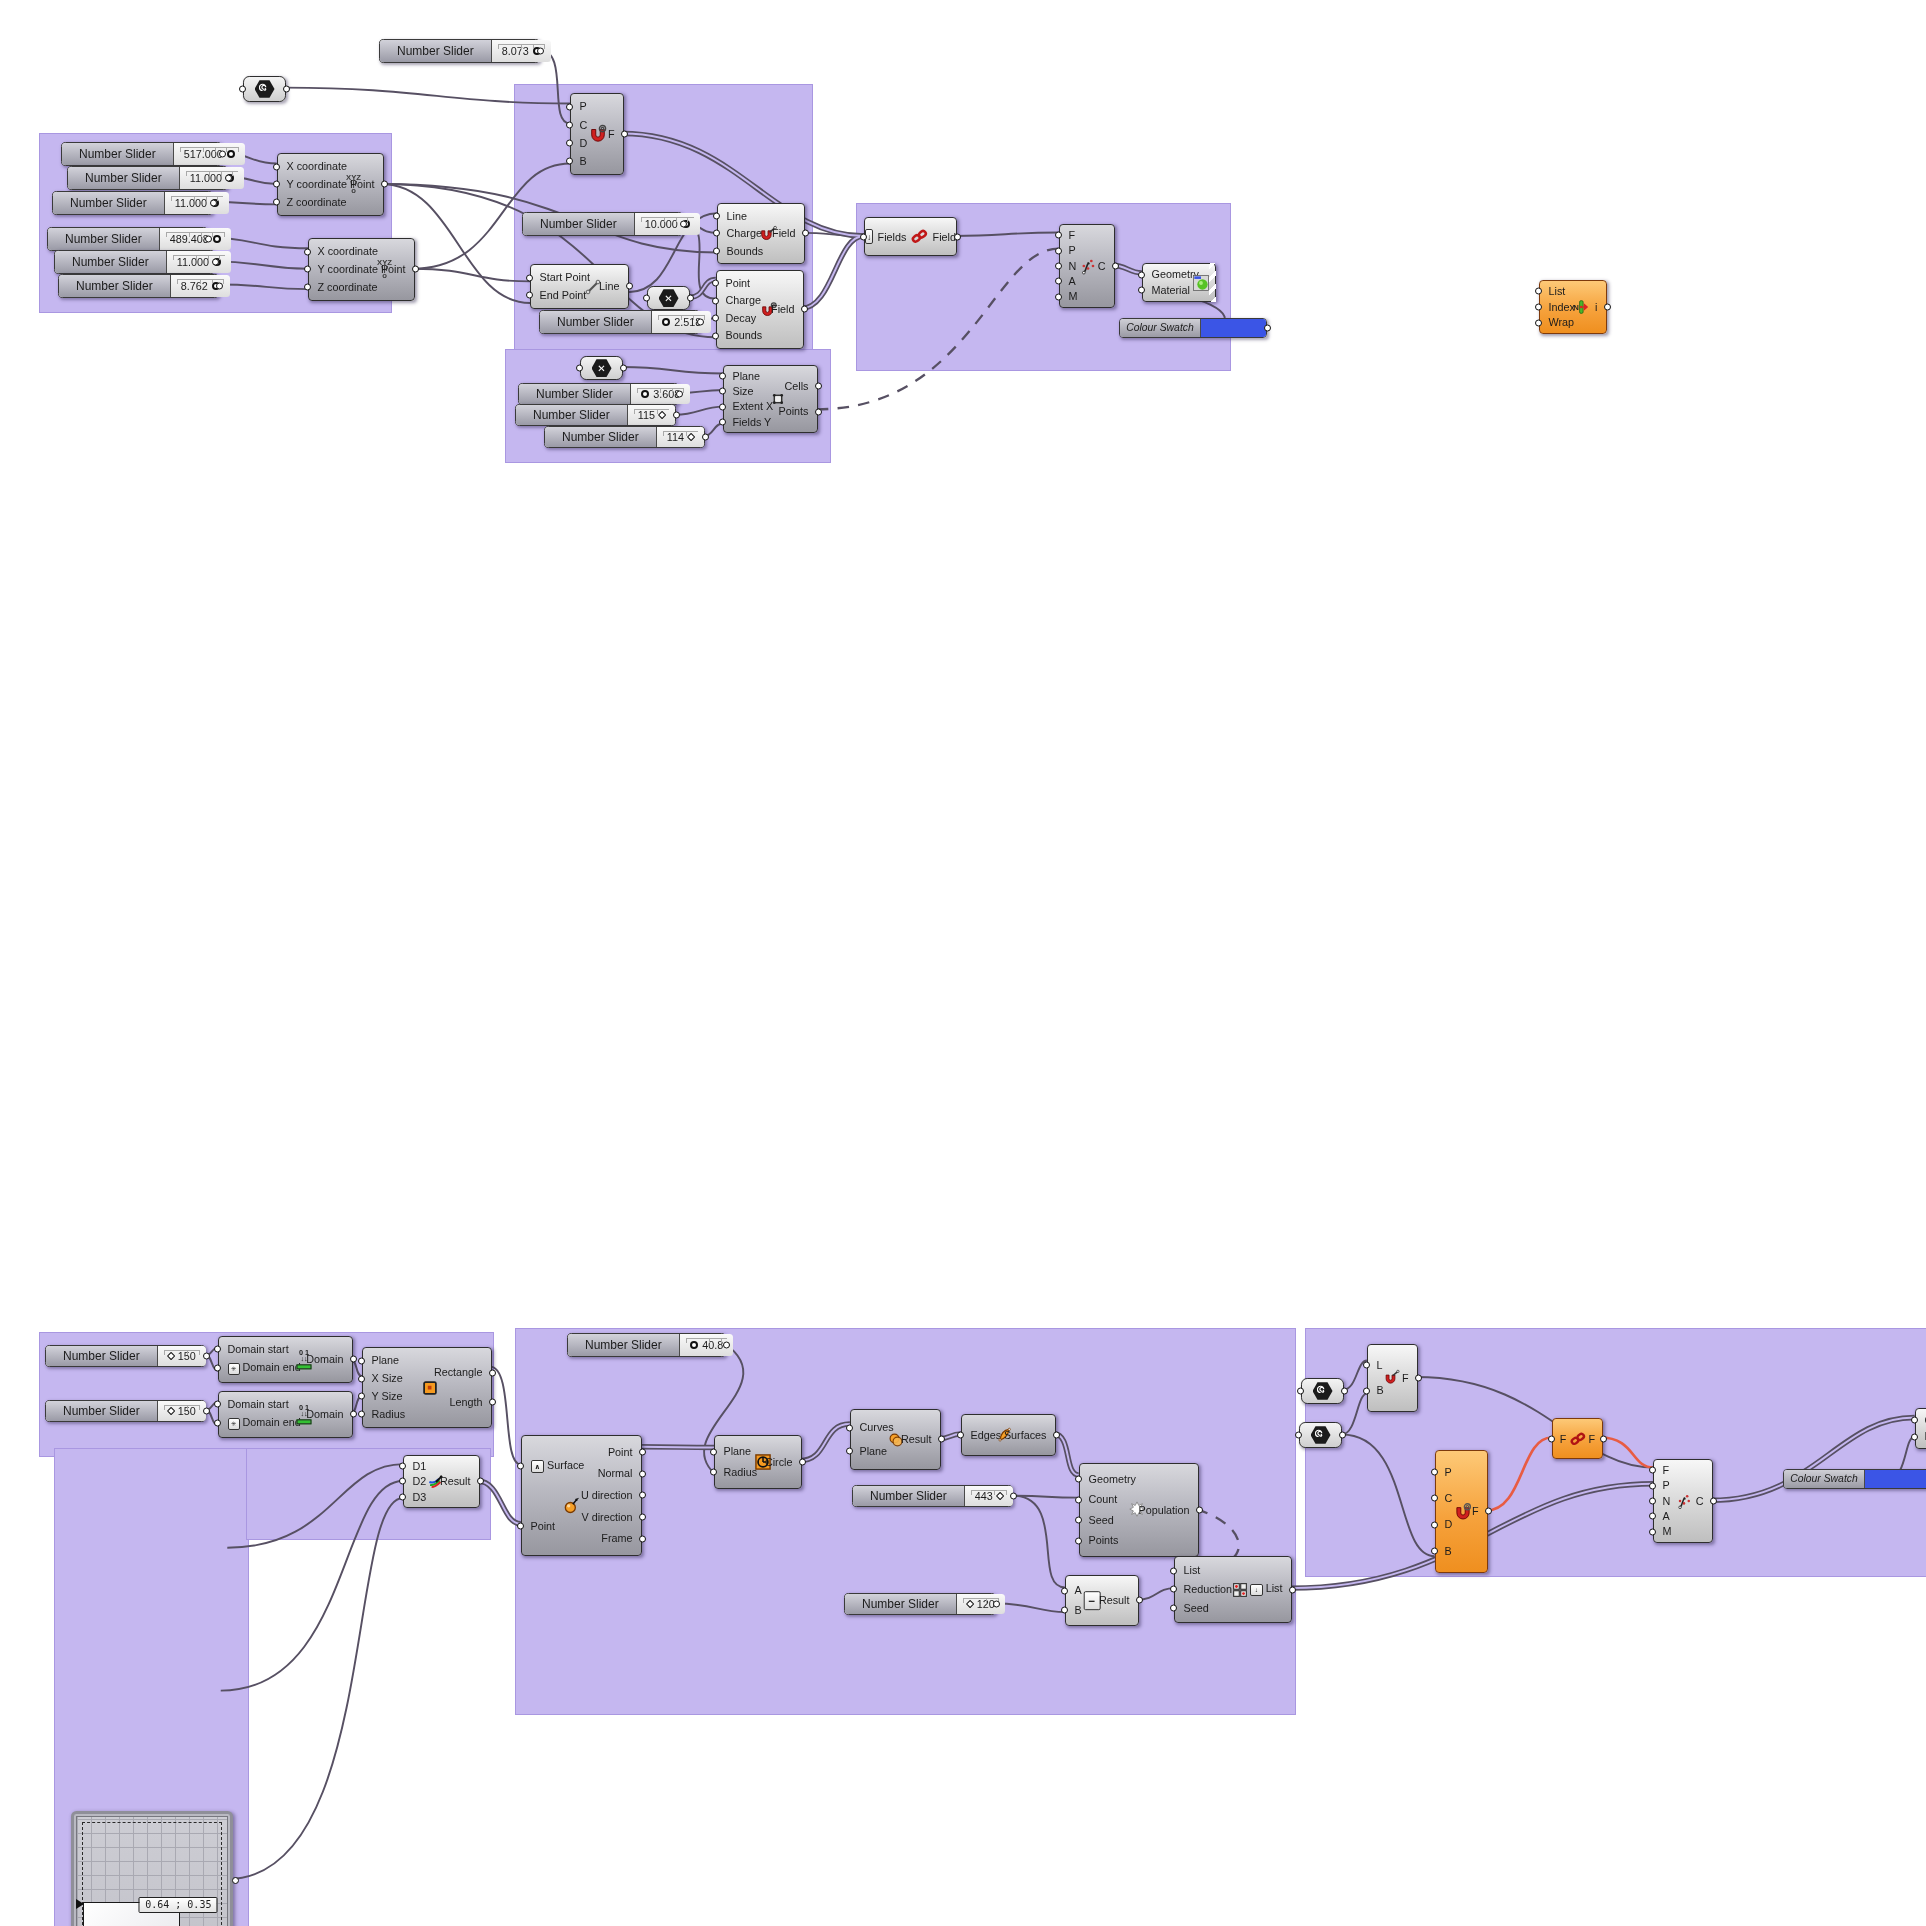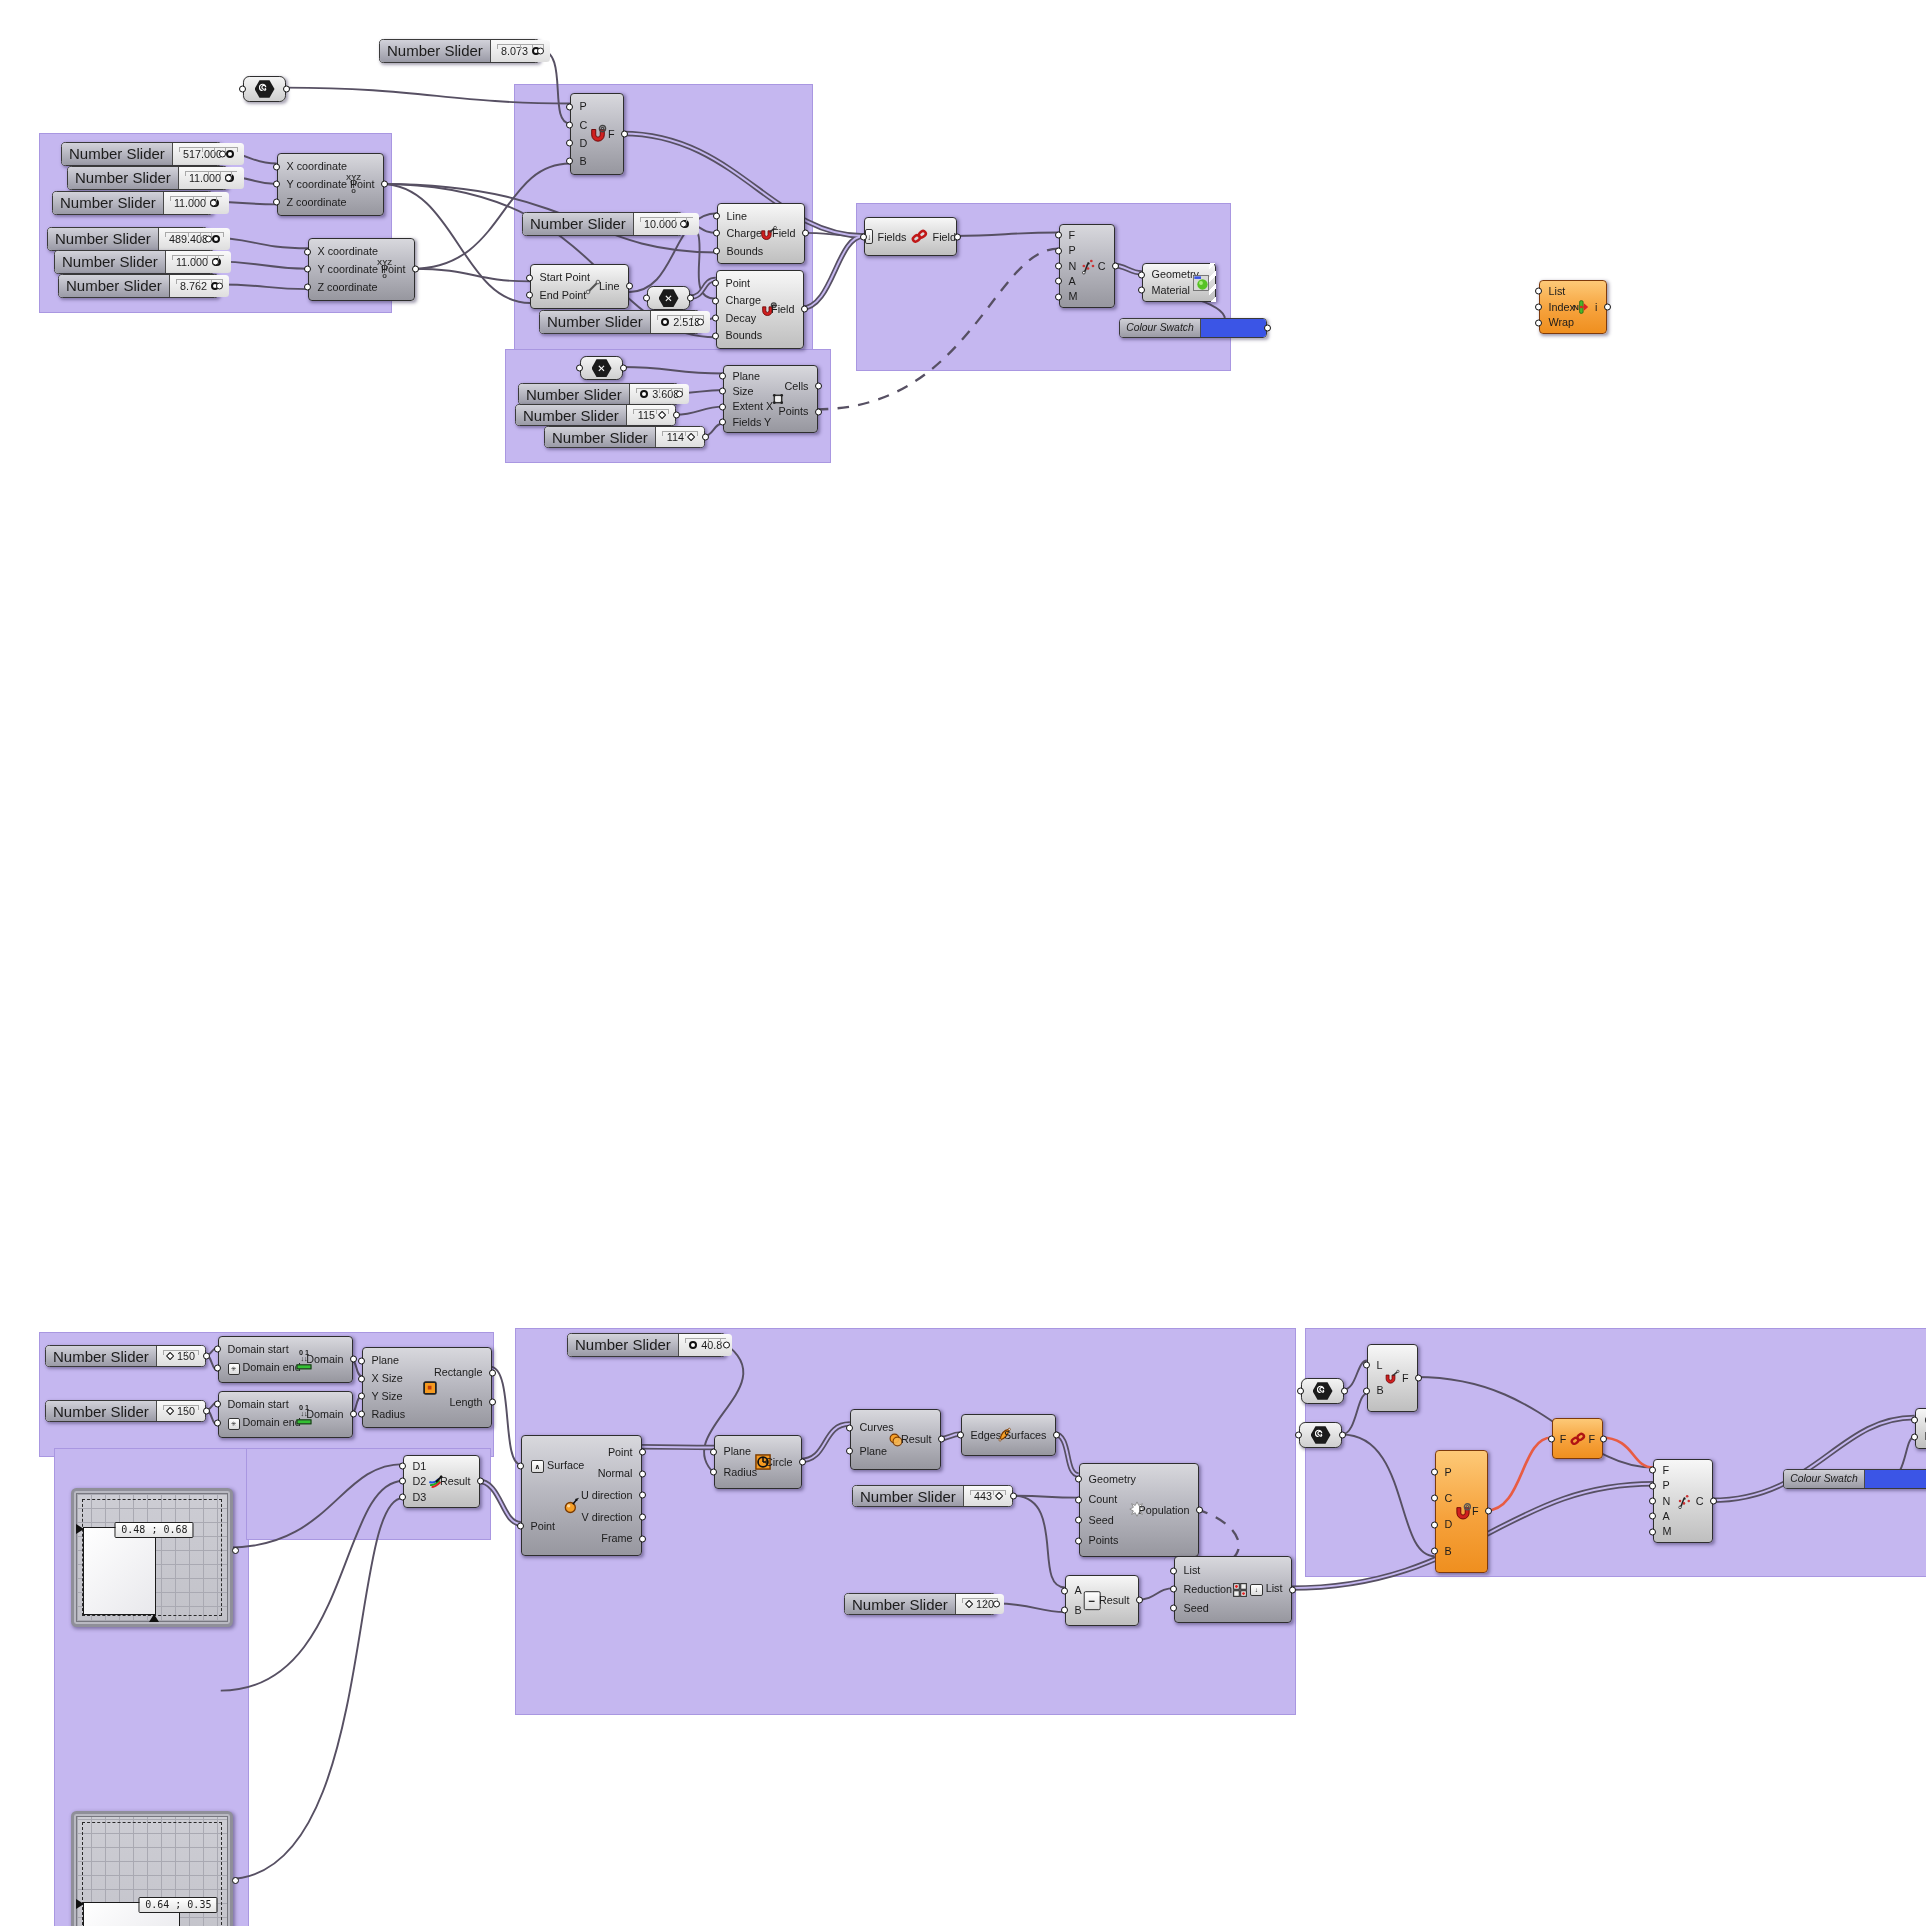--- a/index.html
+++ b/index.html
@@ -24,21 +24,21 @@
   .pin::before{left:-5px;}
   .pout::after{right:-5px;}
   .icon{position:absolute;top:50%;left:52%;transform:translate(-50%,-50%);display:flex;align-items:center;justify-content:center;}
   .nub-l::before,.nub-r::after{content:"";position:absolute;top:50%;width:5px;height:5px;background:#fff;
         border:1.9px solid #141414;border-radius:50%;transform:translateY(-50%);z-index:3;}
   .nub-l::before{left:-4.6px;}
   .nub-r::after{right:-4.6px;}
   
   .slider{position:absolute;z-index:2;display:flex;height:21.6px;border:1.2px solid #3a3a3a;border-radius:4.6px;
           box-shadow:1.2px 1.5px 3.1px rgba(40,30,70,.4);overflow:visible;background:#eee;}
-  .slab{display:flex;align-items:center;padding:0 7px;font-size:15px;border-right:1.2px solid #4a4a4a;
+  .slab{display:flex;align-items:center;padding:0 17px;font-size:12px;border-right:1.2px solid #4a4a4a;
         background:linear-gradient(#d2d2da,#9a9aa6);border-radius:3.5px 0 0 3.5px;white-space:nowrap;}
   .sval{flex:1;position:relative;display:flex;align-items:center;justify-content:flex-end;gap:3.9px;
         padding:0 10px;font-size:10.8px;background:linear-gradient(#fafafa,#dedede);border-radius:0 3.5px 3.5px 0;white-space:nowrap;}
   .sval::before{content:"";position:absolute;left:6.2px;right:6.2px;top:3.9px;height:4.6px;
         background:repeating-linear-gradient(90deg,#a9a9a9 0 0.8px,transparent 0.8px 11.6px);border-top:0.8px solid #a9a9a9;}
   .sval.gl{justify-content:flex-start;}
   .grip{width:4.6px;height:4.6px;background:#fff;border:2.3px solid #111;border-radius:50%;flex:0 0 auto;}
   .grip.dia{border-radius:0.8px;transform:rotate(45deg);border-width:1.9px;width:4.2px;height:4.2px;}
   .sout::after{content:"";position:absolute;right:-4.6px;top:50%;width:5px;height:5px;background:#fff;
         border:1.9px solid #141414;border-radius:50%;transform:translateY(-50%);}
@@ -545,30 +545,20 @@
           <rect x="4" y="4" width="16" height="16" rx="2" fill="#f59a20" stroke="#222" stroke-width="2.4"></rect>
           <path d="M9 9 h5 v5 h-5 z" fill="#c23d09"></path>
         </svg>
     </div>
     <div class="outs">
       <span class="pout">Rectangle</span>
       <span class="pout">Length</span>
     </div>
   </div>
 
-  <div class="mapper" style="left:71px;top:1488px;width:156px;height:133px">
-    <div class="mgrid">
-      <div class="mdash"></div>
-      <div class="mwhite" style="width:48%;height:68%"></div>
-      <div class="mknob" style="left:calc(5.4px + 48%);bottom:calc(5.4px + 68%)"></div>
-      <div class="mbubble" style="left:calc(5.4px + 48%);bottom:calc(13px + 68%)"><span>0.48 ; 0.68</span></div>
-      <div class="mleft" style="bottom:calc(5.4px + 68%)"></div>
-      <div class="mbot" style="left:calc(5.4px + 48%)"></div>
-    </div>
-  </div>
   <div class="mapper" style="left:71px;top:1811px;width:156px;height:149px">
     <div class="mgrid">
       <div class="mdash"></div>
       <div class="mwhite" style="width:64%;height:35%"></div>
       <div class="mknob" style="left:calc(5.4px + 64%);bottom:calc(5.4px + 35%)"></div>
       <div class="mbubble" style="left:calc(5.4px + 64%);bottom:calc(13px + 35%)"><span>0.64 ; 0.35</span></div>
       <div class="mleft" style="bottom:calc(5.4px + 35%)"></div>
 
     </div>
   </div>

